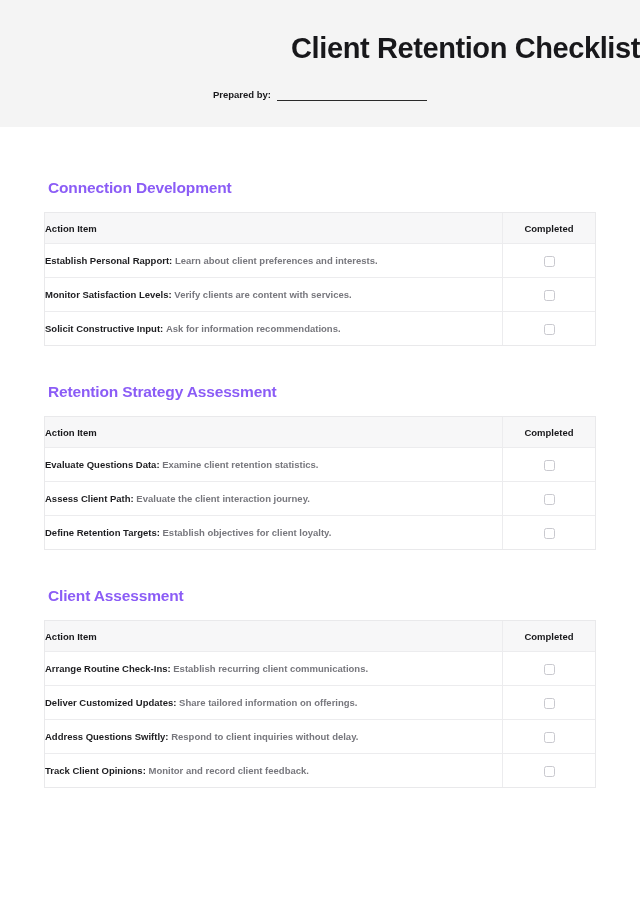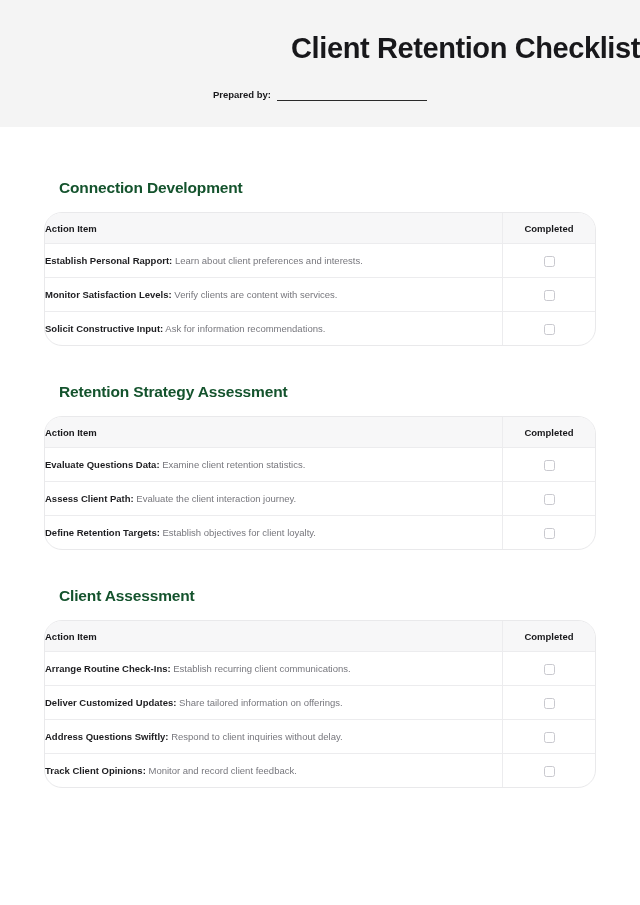--- a/index.html
+++ b/index.html
@@ -57,31 +57,31 @@
   }
   .section {
     margin-top: 0;
   }
   .section-first { padding-top: 51px; }
   .section-next  { padding-top: 36px; }
 
   .section-title {
     font-size: 15.5px;
     font-weight: bold;
-    color: #14532d;
+    color: #8b5cf6;
     letter-spacing: -0.15px;
-    margin: 0 0 14px 15px;
+    margin: 0 0 14px 4px;
     line-height: 20px;
   }
 
   
   .checklist-table {
     width: 100%;
     border: 1px solid #e9e9eb;
-    border-radius: 18px;
+    border-radius: 0;
     border-collapse: separate;
     border-spacing: 0;
     overflow: hidden;
     background: #ffffff;
   }
   .checklist-table th,
   .checklist-table td {
     padding: 0;
     margin: 0;
   }
@@ -123,21 +123,21 @@
   .checklist-table tr:last-child .td-action,
   .checklist-table tr:last-child .td-completed {
     border-bottom: none;
   }
   .item-label {
     font-weight: bold;
     color: #1d1d20;
     margin-top: 24px;
   }
   .item-desc {
-    font-weight: normal;
+    font-weight: bold;
     color: #77777d;
   }
   .checkbox {
     display: inline-block;
     width: 11px;
     height: 11px;
     border: 1px solid #c9c9cf;
     border-radius: 2.5px;
     background: #ffffff;
     box-sizing: border-box;

